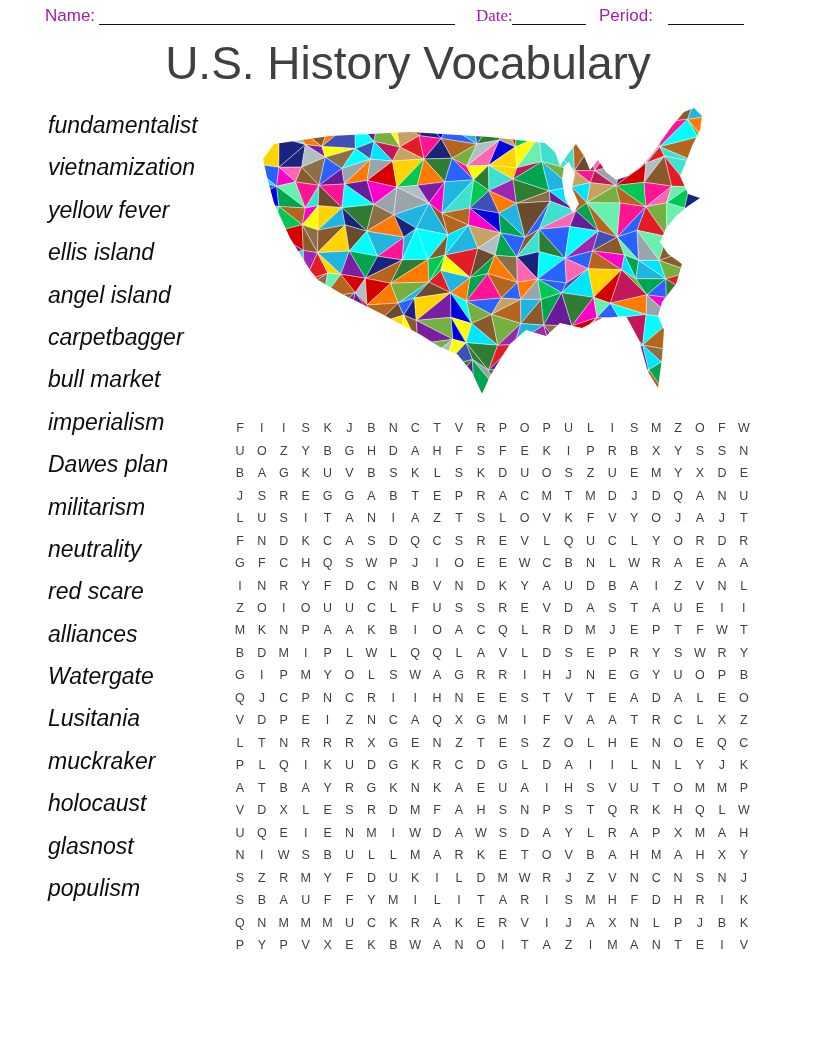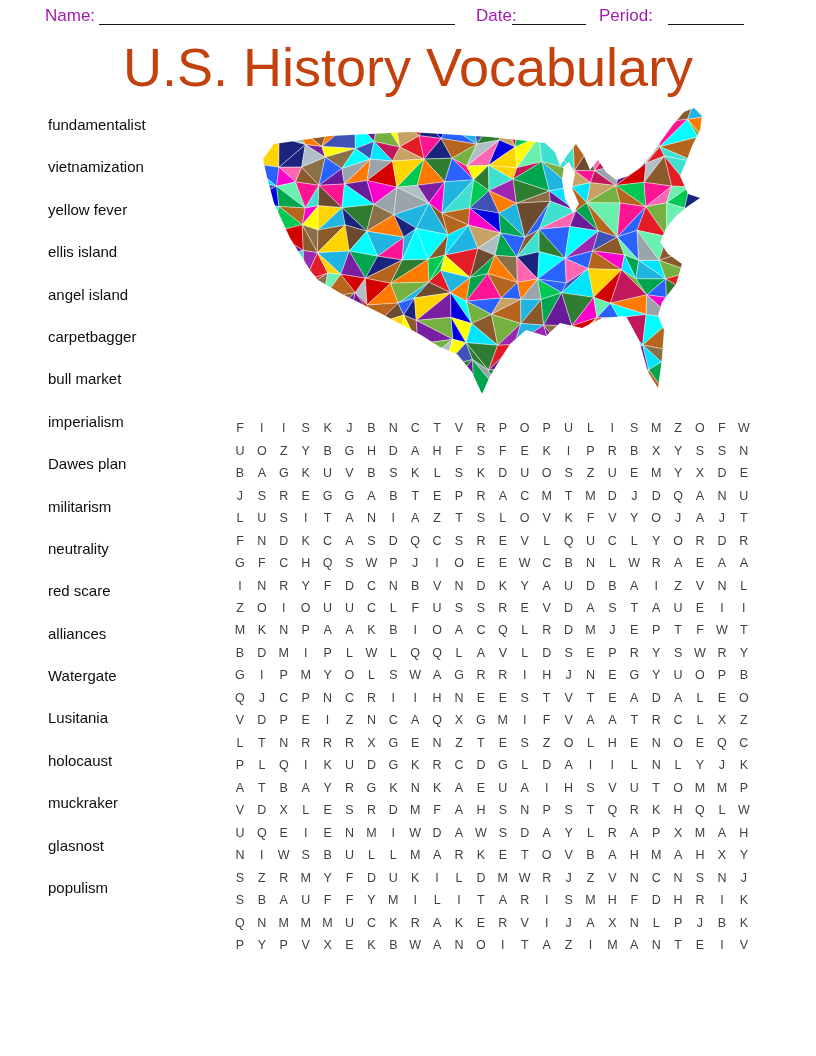--- a/index.html
+++ b/index.html
@@ -4,31 +4,31 @@
 <style>
   html,body{margin:0;padding:0;background:#ffffff;}
   body{
     width:816px;height:1056px;position:relative;overflow:hidden;
     font-family:"Liberation Sans","DejaVu Sans",sans-serif;color:#000;
   }
   .hdr-label{position:absolute;top:6px;font-size:17px;color:#a21caf;}
   .blank-line{position:absolute;top:24px;height:0;border-top:1.6px solid #141414;}
   #name-label{left:45px;}
   #name-line{left:99px;width:356px;}
-  #date-label{left:476px;}
+  #date-label{left:476px;font-family:Liberation Serif, serif;}
   #date-line{left:512px;width:74px;}
   #period-label{left:599px;}
   #period-line{left:668px;width:76px;}
   .title{
     position:absolute;top:36px;left:0;width:816px;text-align:center;
-    font-size:54px;color:#c2410c;letter-spacing:0px;white-space:nowrap;
+    font-size:46px;color:#404040;letter-spacing:0px;white-space:nowrap;
   }
   .word-list{position:absolute;left:48px;top:104px;width:200px;}
   .word-list .word{
-    height:42.4px;line-height:42.4px;font-size:15px;color:#0d0d0d;white-space:nowrap;
+    height:42.4px;line-height:42.4px;font-size:23px;color:#0d0d0d;white-space:nowrap;font-style:italic;
   }
   .map-wrap{position:absolute;left:260px;top:106px;width:460px;height:295px;}
   .ws-grid{position:absolute;left:229px;top:417px;}
   .ws-grid .grow{display:flex;height:22.48px;}
   .ws-grid .cell{
     width:21.92px;height:22.48px;display:flex;align-items:center;justify-content:center;
     font-size:12.5px;color:#3f3f3f;
   }
 </style>
 </head>
@@ -52,22 +52,22 @@
     <div class="word">carpetbagger</div>
     <div class="word">bull market</div>
     <div class="word">imperialism</div>
     <div class="word">Dawes plan</div>
     <div class="word">militarism</div>
     <div class="word">neutrality</div>
     <div class="word">red scare</div>
     <div class="word">alliances</div>
     <div class="word">Watergate</div>
     <div class="word">Lusitania</div>
+    <div class="word">muckraker</div>
     <div class="word">holocaust</div>
-    <div class="word">muckraker</div>
     <div class="word">glasnost</div>
     <div class="word">populism</div>
   </div>
 
 <div class="map-wrap">
   <svg width="460" height="295" viewBox="0 0 460 295">
     <defs>
       <clipPath id="usclip">
         <path d="M 14,38 L 70,30 L 150,26 L 230,31 L 285,37 L 295,46 L 300,60 L 308,48 L 316,38 L 324,50 L 330,64 L 338,54 L 346,66 L 356,74 L 368,70 L 380,62 L 392,48 L 402,34 L 412,20 L 424,6 L 434,2 L 442,10 L 440,24 L 432,40 L 426,56 L 420,70 L 428,88 L 440,92 L 428,100 L 416,110 L 406,122 L 400,136 L 408,148 L 422,158 L 416,178 L 402,196 L 398,210 L 404,224 L 402,252 L 398,282 L 388,266 L 379,234 L 366,210 L 342,212 L 322,222 L 300,217 L 286,230 L 266,224 L 250,238 L 241,252 L 230,270 L 222,288 L 212,266 L 197,248 L 180,241 L 161,229 L 120,207 L 82,188 L 58,174 L 50,164 L 30,132 L 14,97 L 7,71 L 3,53 Z"></path>
       </clipPath>

